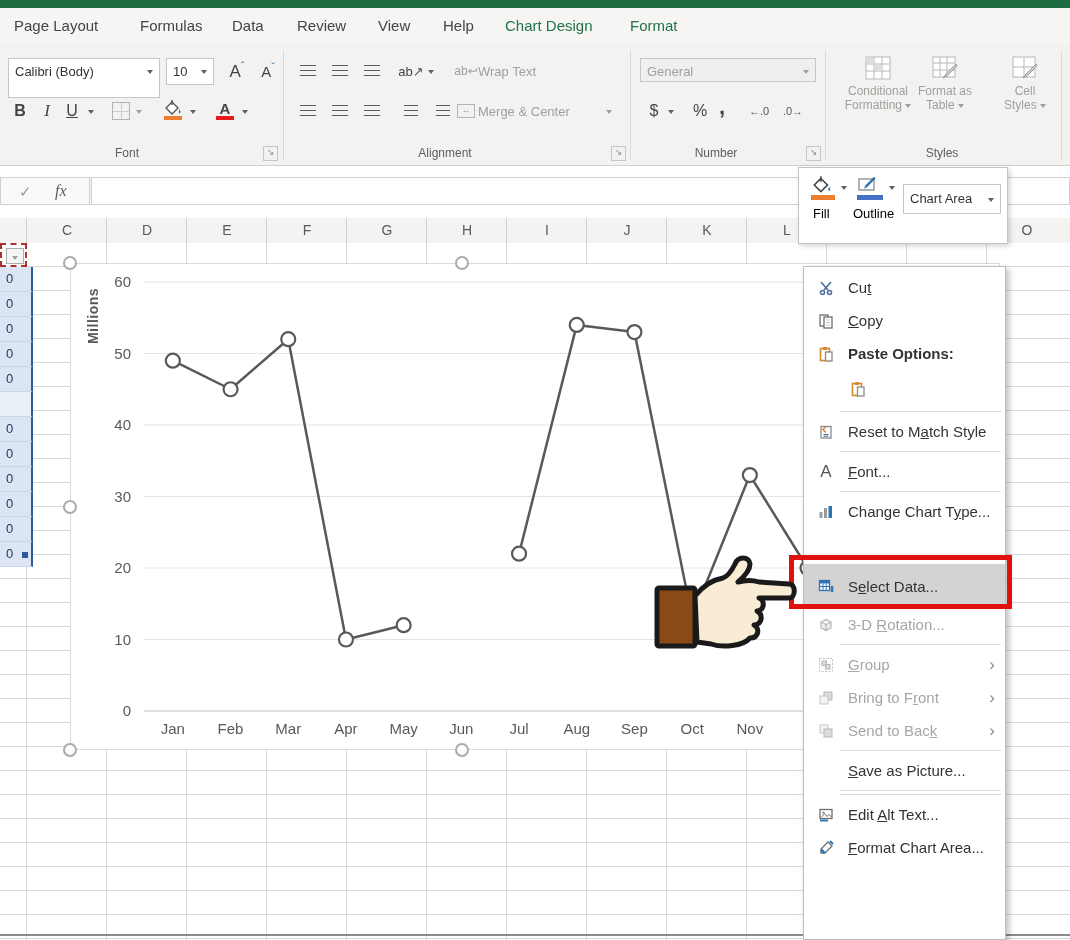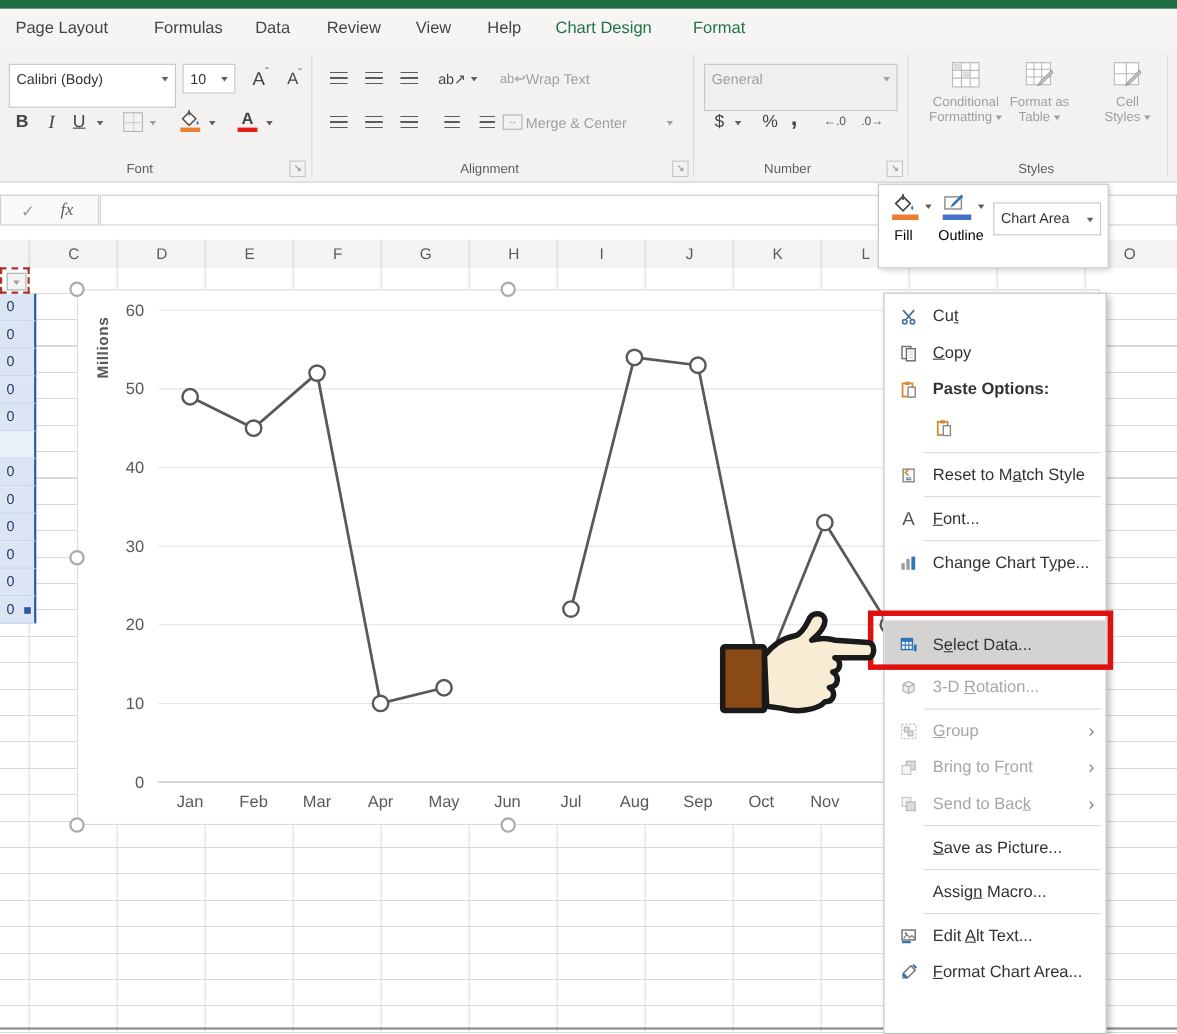--- a/index.html
+++ b/index.html
@@ -191,21 +191,21 @@
       </div>
     <div class="rbtn" style="left:456px;top:54px;width:20px;height:26px;">
         <span style="width:16px;height:12px;border:1px solid #b5b3b1;font-size:9px;color:#a19f9d;line-height:11px;text-align:center;display:inline-block;">↔</span>
       </div>
     <div class="abs gray-txt" style="left:478px;top:60px;"><span>Merge &amp; Center</span></div>
     <span class="chv gray" style="position:absolute;left:606px;top:66px;"></span>
     <div class="glabel" style="left:395px;width:100px;">Alignment</div>
     <div class="lnch" style="left:611px;">↘</div>
     <div class="gdiv" style="left:630px;"></div>
 
-    <div class="combo disabled" style="left:640px;top:14px;width:176px;height:43px;">
+    <div class="combo disabled" style="left:640px;top:14px;width:176px;height:24px;">
       <span>General</span><span class="chv gray"></span>
     </div>
     <div class="rbtn" style="left:644px;top:54px;width:20px;height:26px;font-size:16px;">
         <span>$</span>
       </div>
     <span class="chv" style="position:absolute;left:668px;top:66px;"></span>
     <div class="rbtn" style="left:688px;top:54px;width:24px;height:26px;font-size:16px;">
         <span>%</span>
       </div>
     <div class="rbtn" style="left:714px;top:50px;width:16px;height:26px;font-size:22px;font-weight:bold;">
@@ -493,24 +493,20 @@
         </span>
         <span class="mtxt"><span>Send to Bac</span><u>k</u><span></span></span>
         <span class="sub">›</span>
       </div>
       <div class="msep"></div>
       <div class="mi">
         <span class="micon"></span>
         <span class="mtxt"><span></span><u>S</u><span>ave as Picture...</span></span>
       </div>
       <div class="msep"></div>
-      <div class="mi">
-        <span class="micon"></span>
-        <span class="mtxt"><span>Assig</span><u>n</u><span> Macro...</span></span>
-      </div>
       <div class="msep"></div>
       <div class="mi">
         <span class="micon">
           <svg width="16" height="16" viewBox="0 0 16 16">
             <rect x="2" y="2.5" width="12" height="9" fill="#fff" stroke="#6e6e6e" stroke-width="1.3"></rect>
             <path d="M3.5 10 l3-3.5 2.5 3 2-2 2.5 2.5" fill="none" stroke="#6e6e6e"></path>
             <circle cx="5.5" cy="5.5" r="1" fill="#6e6e6e"></circle>
             <rect x="2" y="12.5" width="8" height="2" fill="#2e75b6"></rect>
           </svg>
         </span>

